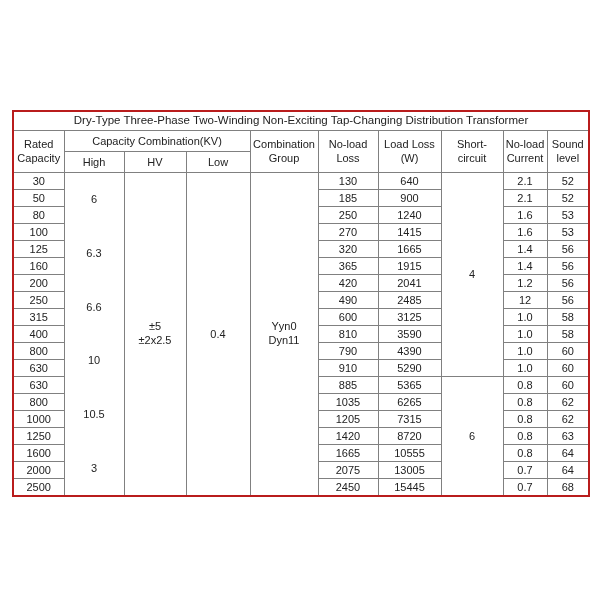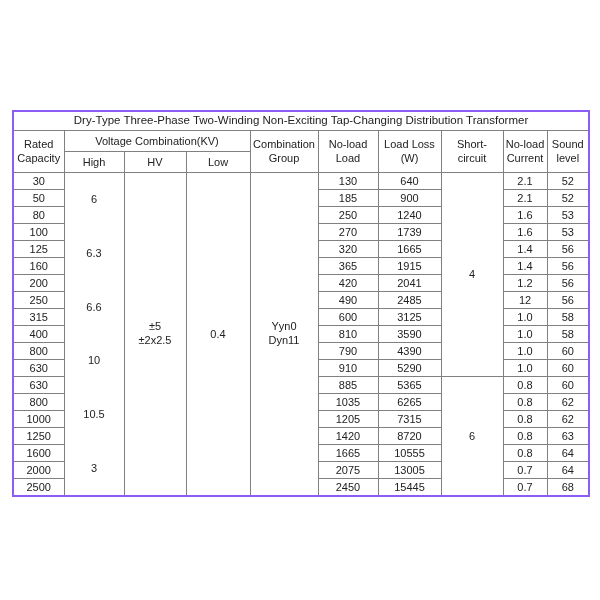--- a/index.html
+++ b/index.html
@@ -19,21 +19,21 @@
     position: absolute;
     left: 12px;
     top: 110px;
     width: 576px;
   }
 
   table.spec {
     border-collapse: collapse;
     width: 576px;
     table-layout: fixed;
-    border: 2px solid #8b5cf6;
+    border: 2px solid #b91c1c;
     padding-left: 11px;
   }
 
   table.spec td,
   table.spec th {
     border: 1px solid #808080;
     font-weight: normal;
     text-align: center;
     vertical-align: middle;
     font-size: 11px;
@@ -93,31 +93,31 @@
         <td colspan="10">Dry-Type Three-Phase Two-Winding Non-Exciting Tap-Changing Distribution Transformer</td>
       </tr>
 
       <tr class="head-row">
         <td rowspan="2">
           <div class="two-line">
             <div>Rated</div>
             <div>Capacity</div>
           </div>
         </td>
-        <td colspan="3">Voltage Combination(KV)</td>
+        <td colspan="3">Capacity Combination(KV)</td>
         <td rowspan="2">
           <div class="two-line">
             <div>Combination</div>
             <div>Group</div>
           </div>
         </td>
         <td rowspan="2">
           <div class="two-line">
             <div>No-load</div>
-            <div>Load</div>
+            <div>Loss</div>
           </div>
         </td>
         <td rowspan="2">
           <div class="two-line">
             <div>Load Loss</div>
             <div>(W)</div>
           </div>
         </td>
         <td rowspan="2">
           <div class="two-line">
@@ -189,21 +189,21 @@
         <td>80</td>
         <td>250</td>
         <td>1240</td>
         <td>1.6</td>
         <td>53</td>
       </tr>
 
       <tr class="data-row">
         <td>100</td>
         <td>270</td>
-        <td>1739</td>
+        <td>1415</td>
         <td>1.6</td>
         <td>53</td>
       </tr>
 
       <tr class="data-row">
         <td>125</td>
         <td>320</td>
         <td>1665</td>
         <td>1.4</td>
         <td>56</td>

